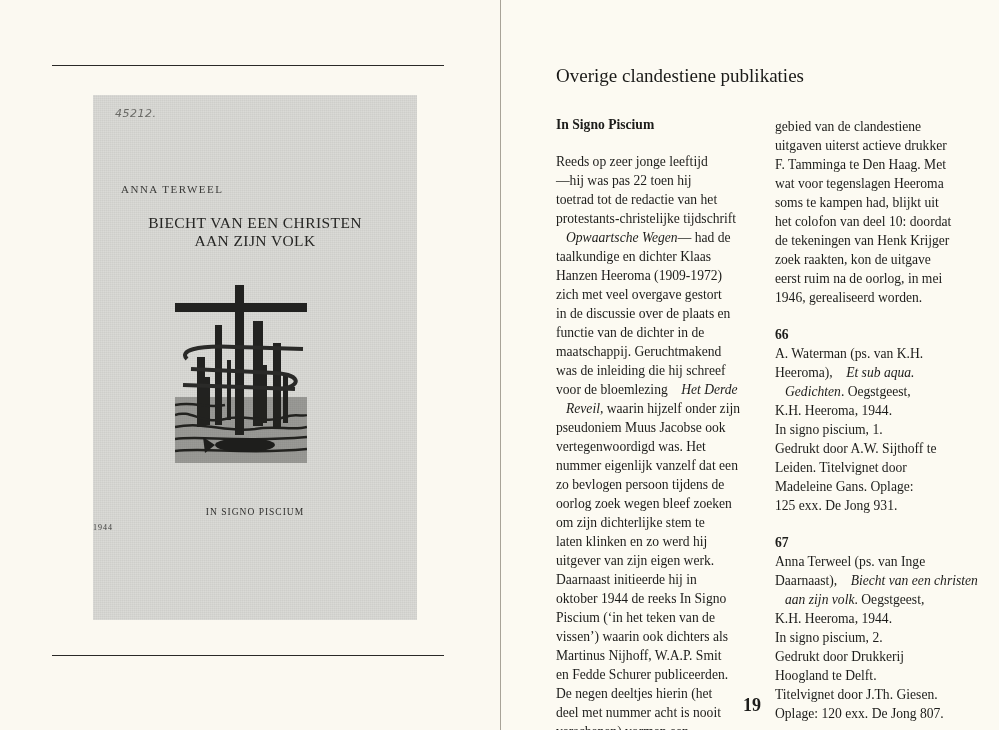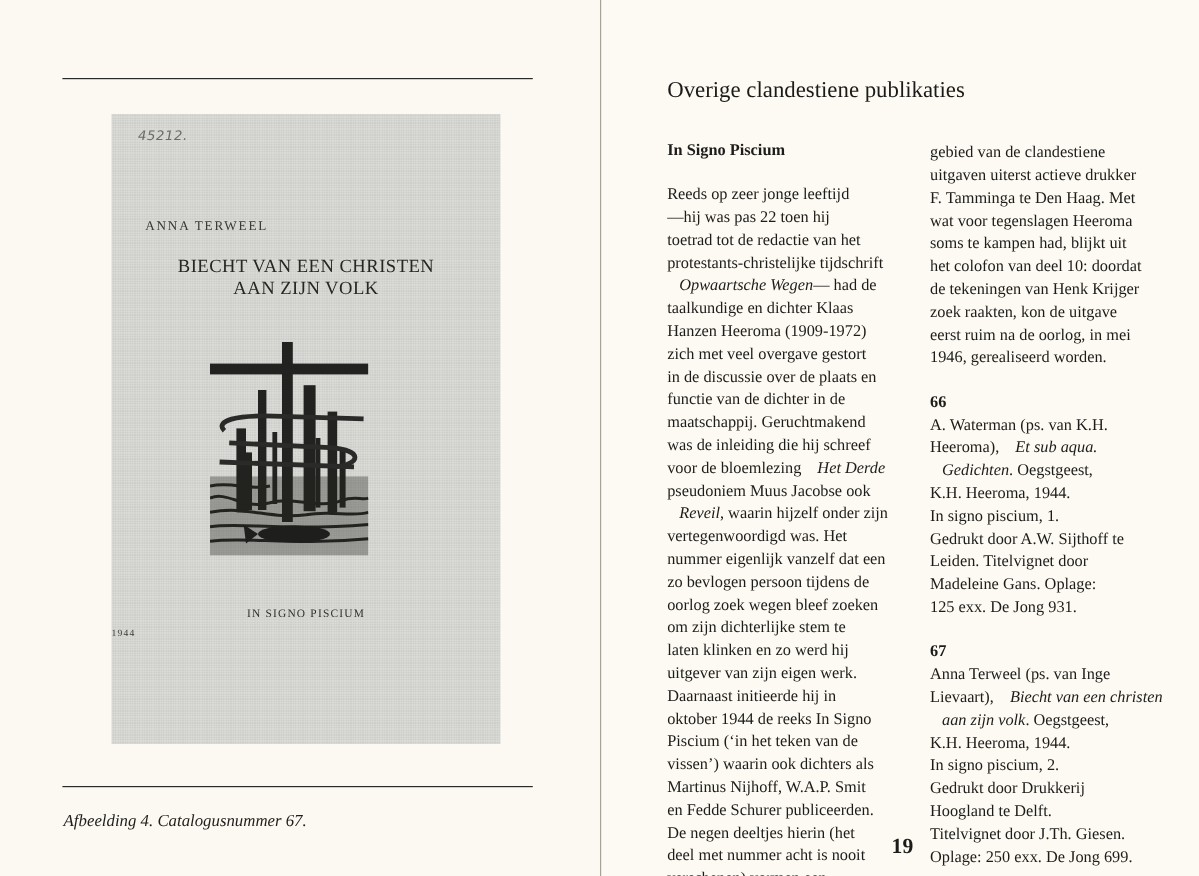--- a/index.html
+++ b/index.html
@@ -109,21 +109,20 @@
         </g>
         <rect x="0" y="112" width="132" height="66" fill="#222220" opacity="0.35"></rect>
         <ellipse cx="70" cy="160" rx="30" ry="7" fill="#1e1e1c"></ellipse>
         <path d="M40 160 L 28 152 L 30 168 Z" fill="#1e1e1c"></path>
       </svg>
       <div class="plate-series">IN SIGNO PISCIUM</div>
       <div class="plate-year">1944</div>
     </div>
 
     <div class="rule rule-bottom"></div>
-    <div class="caption">Afbeelding 4. Catalogusnummer 67.</div>
   </div>
 
   <div class="gutter"></div>
 
   <div class="page-right"></div>
 
   <div class="section-title">Overige clandestiene publikaties</div>
 
   <div class="col col-left">
     <p class="subhead">In Signo Piscium</p>
@@ -134,22 +133,22 @@
         <p><span>protestants-christelijke tijdschrift</span></p>
         <p><i>Opwaartsche Wegen</i><span>— had de</span></p>
         <p><span>taalkundige en dichter Klaas</span></p>
         <p><span>Hanzen Heeroma (1909-1972)</span></p>
         <p><span>zich met veel overgave gestort</span></p>
         <p><span>in de discussie over de plaats en</span></p>
         <p><span>functie van de dichter in de</span></p>
         <p><span>maatschappij. Geruchtmakend</span></p>
         <p><span>was de inleiding die hij schreef</span></p>
         <p><span>voor de bloemlezing </span><i>Het Derde</i></p>
+        <p><i>Reveil</i><span>, waarin hijzelf onder zijn</span></p>
         <p><span>pseudoniem Muus Jacobse ook</span></p>
-        <p><i>Reveil</i><span>, waarin hijzelf onder zijn</span></p>
         <p><span>vertegenwoordigd was. Het</span></p>
         <p><span>nummer eigenlijk vanzelf dat een</span></p>
         <p><span>zo bevlogen persoon tijdens de</span></p>
         <p><span>oorlog zoek wegen bleef zoeken</span></p>
         <p><span>om zijn dichterlijke stem te</span></p>
         <p><span>laten klinken en zo werd hij</span></p>
         <p><span>uitgever van zijn eigen werk.</span></p>
         <p><span>Daarnaast initieerde hij in</span></p>
         <p><span>oktober 1944 de reeks In Signo</span></p>
         <p><span>Piscium (‘in het teken van de</span></p>
@@ -185,25 +184,25 @@
         <p><span>In signo piscium, 1.</span></p>
         <p><span>Gedrukt door A.W. Sijthoff te</span></p>
         <p><span>Leiden. Titelvignet door</span></p>
         <p><span>Madeleine Gans. Oplage:</span></p>
         <p><span>125 exx. De Jong 931.</span></p>
       </div>
     <div class="gap"></div>
     <p class="entry-num">67</p>
     <div>
         <p><span>Anna Terweel (ps. van Inge</span></p>
-        <p><span>Lievaart), </span><i>Biecht van een christen</i></p>
+        <p><span>Daarnaast), </span><i>Biecht van een christen</i></p>
         <p><i>aan zijn volk</i><span>. Oegstgeest,</span></p>
         <p><span>K.H. Heeroma, 1944.</span></p>
         <p><span>In signo piscium, 2.</span></p>
         <p><span>Gedrukt door Drukkerij</span></p>
         <p><span>Hoogland te Delft.</span></p>
         <p><span>Titelvignet door J.Th. Giesen.</span></p>
-        <p><span>Oplage: 250 exx. De Jong 699.</span></p>
+        <p><span>Oplage: 120 exx. De Jong 807.</span></p>
       </div>
   </div>
 
   <div class="page-number">19</div>
 </div>
 
 </body></html>

